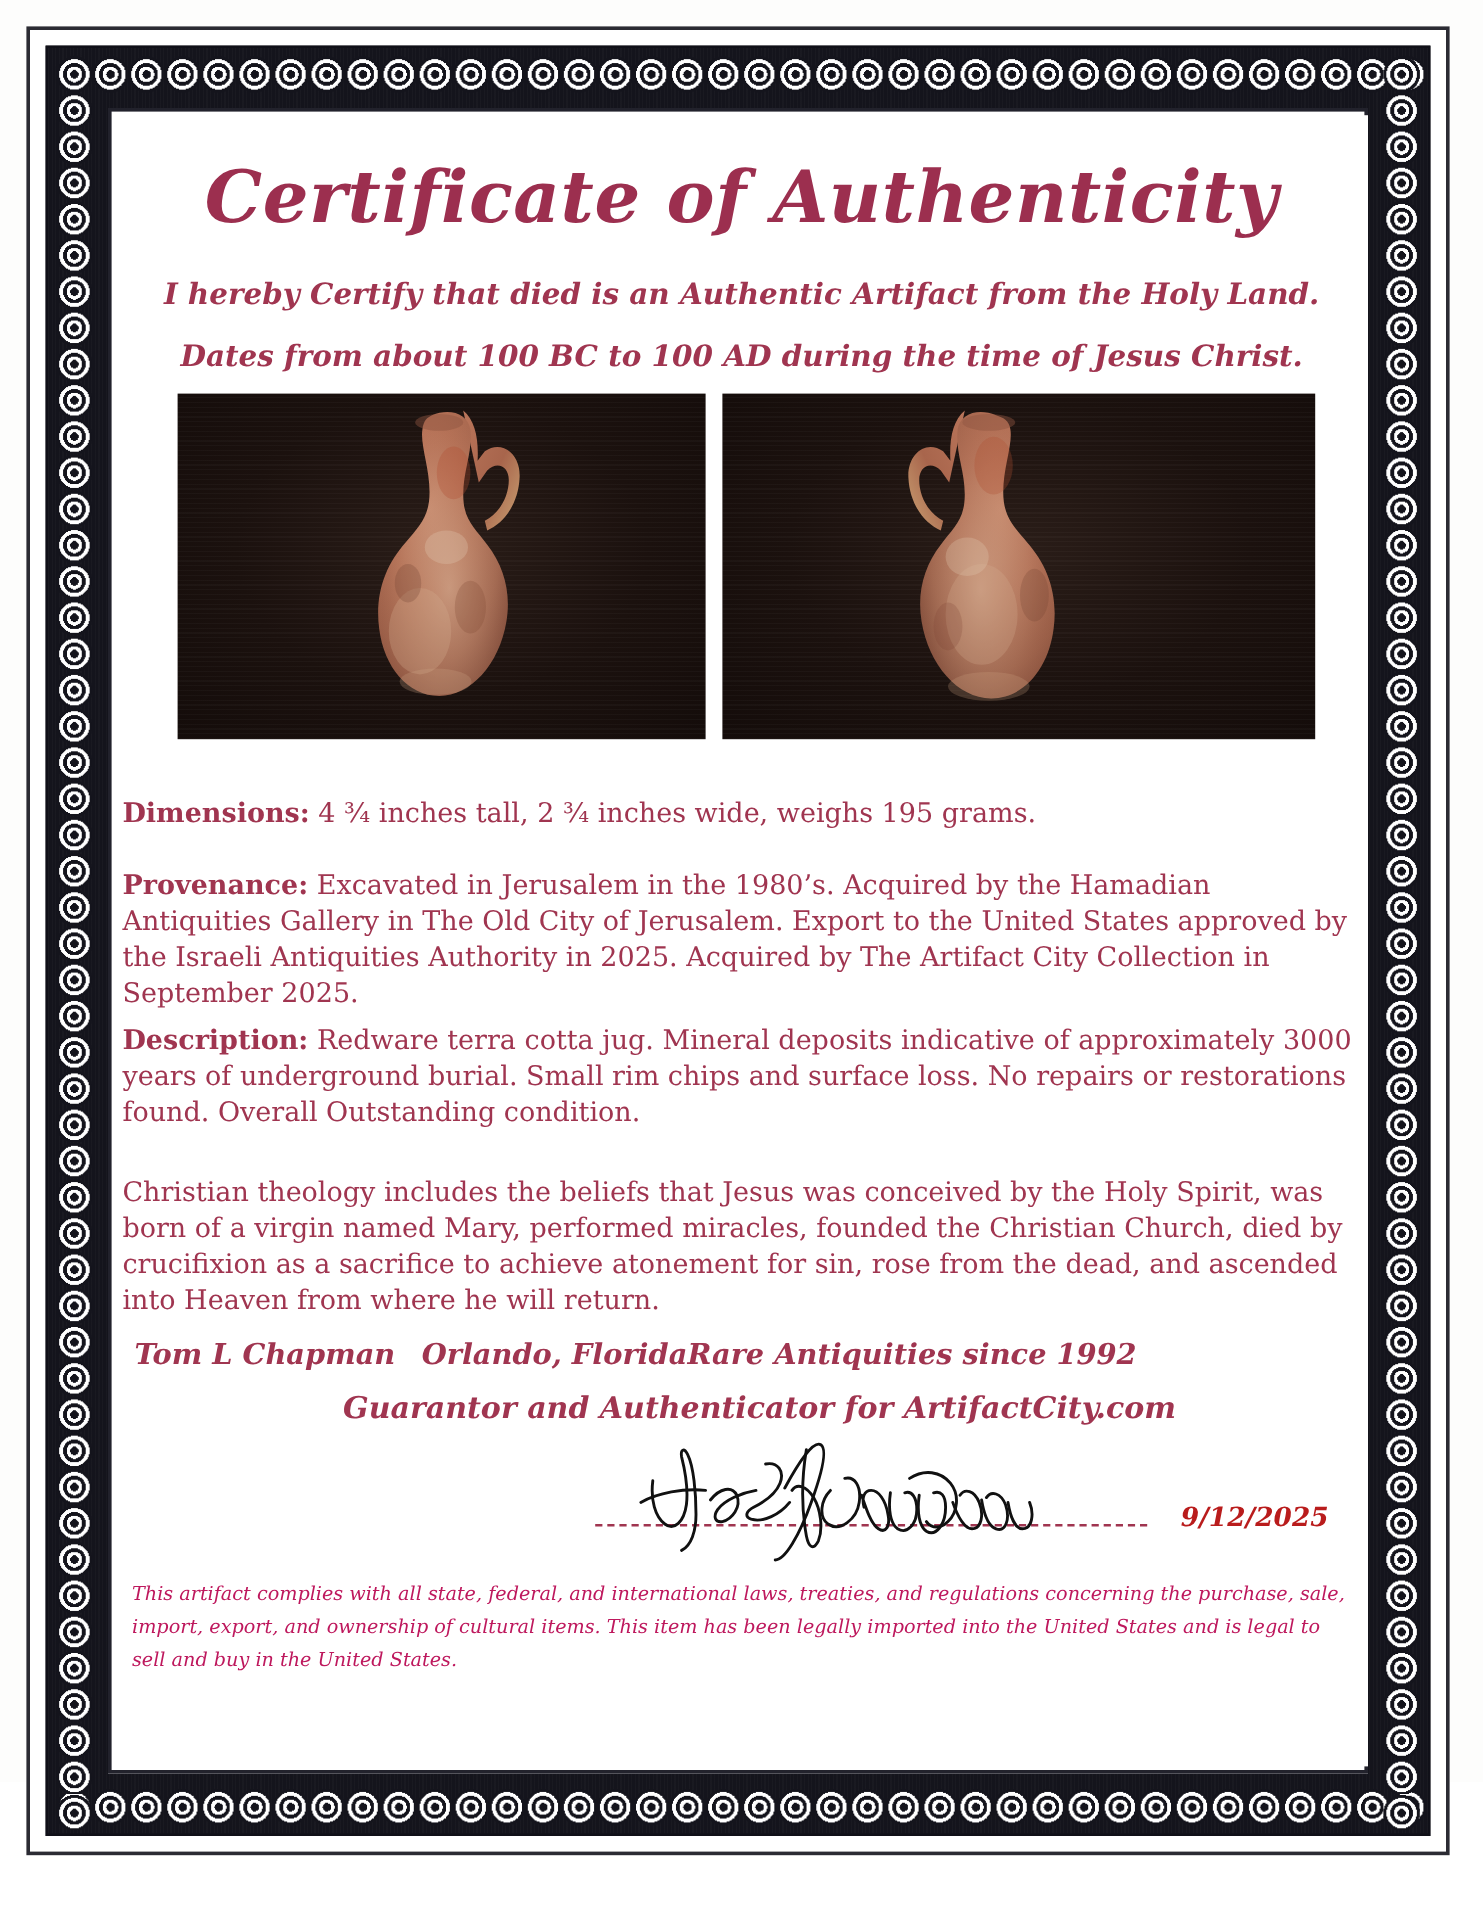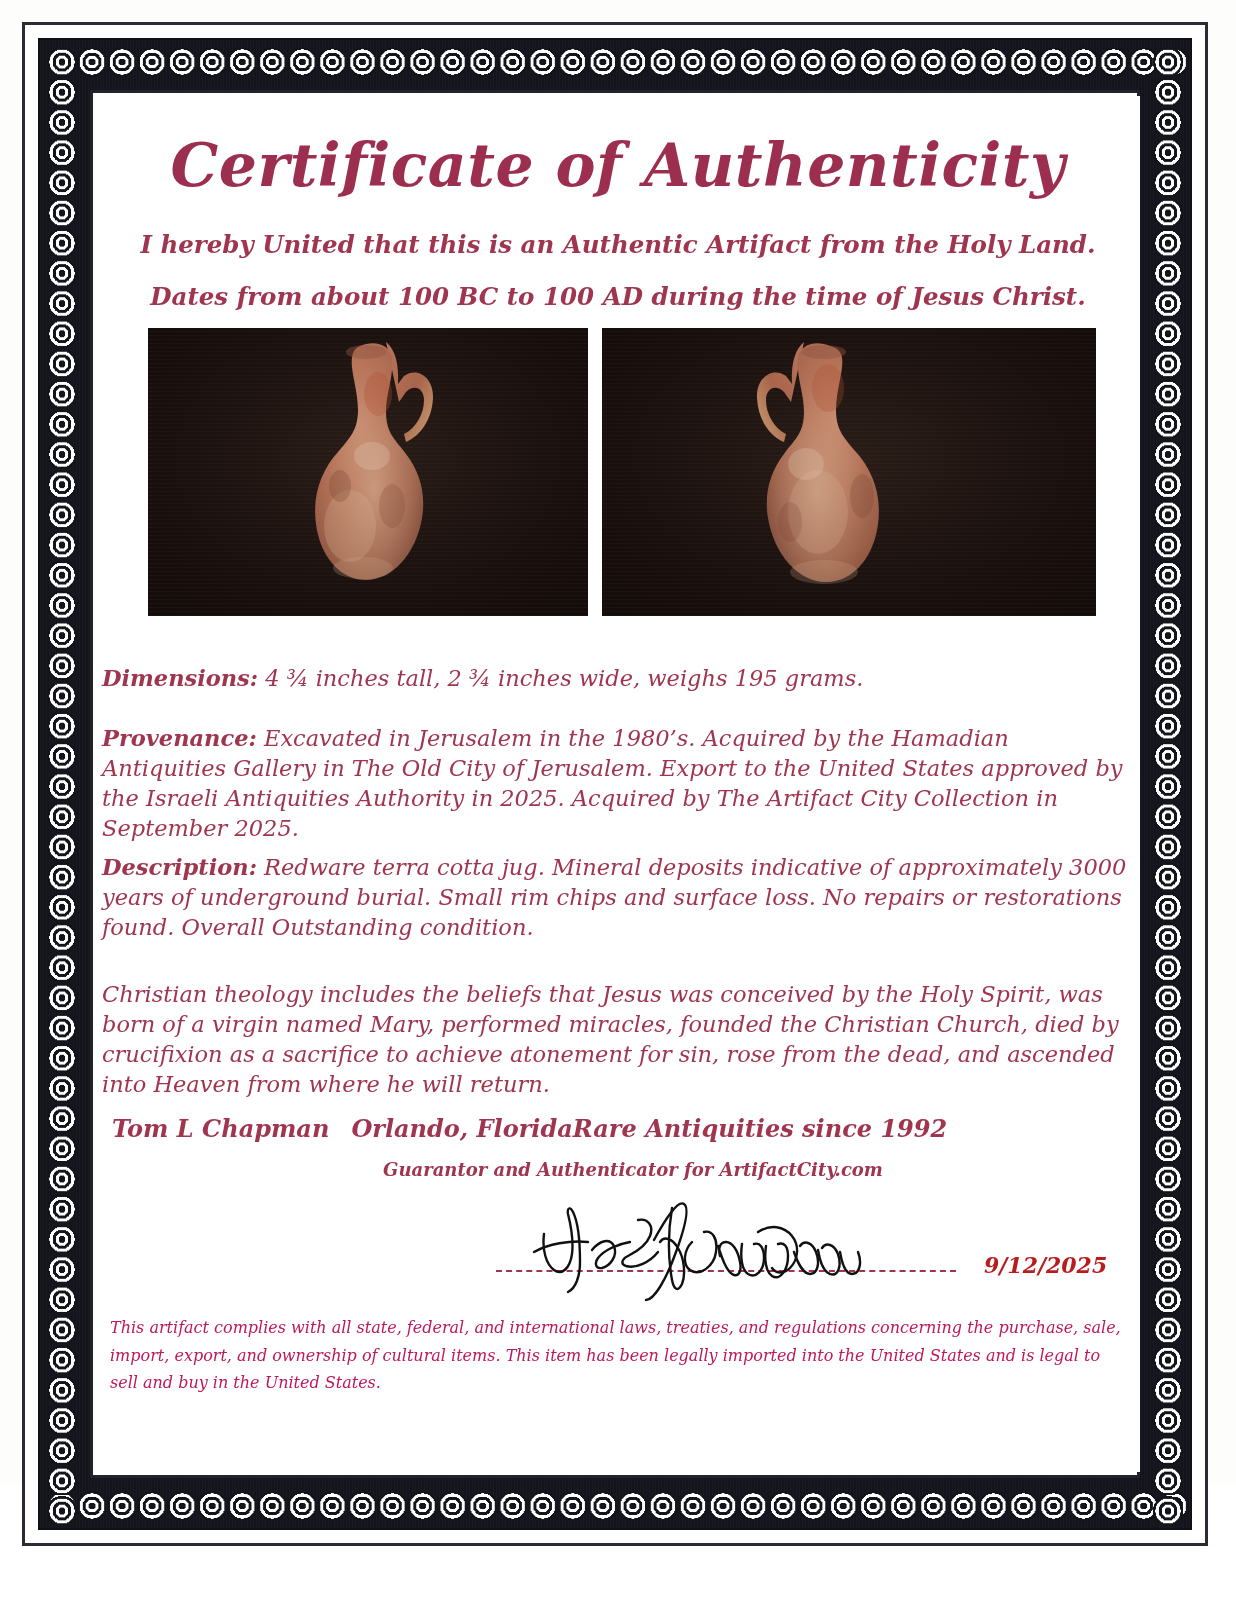--- a/index.html
+++ b/index.html
@@ -169,21 +169,20 @@
   .jug-a { left: 152px; top: 8px; }
   .jug-b { left: 130px; top: 8px; }
 
   
   .body-block {
     position: absolute;
     left: 6px;
     width: 1030px;
     color: #a03550;
     font-family: "DejaVu Serif", "Liberation Serif", serif;
-    font-style: italic;
     font-size: 22.5px;
     line-height: 30px;
   }
   .body-block b {
     font-weight: bold;
   }
   .p-dimensions  { top: 544px; }
   .p-provenance  { top: 604px; }
   .p-description { top: 736px; margin-top: 20px; }
   .p-theology    { top: 860px; }
@@ -207,21 +206,21 @@
   .sig-role {
     position: absolute;
     left: 0;
     top: 1063px;
     width: 1044px;
     text-align: center;
     color: #a03550;
     font-family: "DejaVu Serif", "Liberation Serif", serif;
     font-style: italic;
     font-weight: bold;
-    font-size: 18px;
+    font-size: 25px;
     padding-left: 30px;
     box-sizing: border-box;
   }
 
   .sig-area {
     position: absolute;
     left: 400px;
     top: 1108px;
     width: 640px;
     height: 80px;
@@ -275,21 +274,21 @@
     <div class="motif motif-h motif-bottom"></div>
     <div class="motif motif-v motif-left"></div>
     <div class="motif motif-v motif-right"></div>
     <div class="band-inner"></div>
   </div>
 
   <div class="content">
 
     <h1 class="title">Certificate of Authenticity</h1>
 
-    <div class="subtitle sub1">I hereby United that this is an Authentic Artifact from the Holy Land.</div>
+    <div class="subtitle sub1">I hereby Certify that died is an Authentic Artifact from the Holy Land.</div>
     <div class="subtitle sub2">Dates from about 100 BC to 100 AD during the time of Jesus Christ.</div>
 
     <div class="photo-row">
 
       <div class="photo photo-a">
         <svg class="jug jug-a" width="150" height="272" viewBox="0 0 150 272">
           <defs>
             <radialGradient id="clayA" cx="40%" cy="34%" r="78%">
               <stop offset="0%" stop-color="#c98a6e"></stop>
               <stop offset="38%" stop-color="#b67257"></stop>

